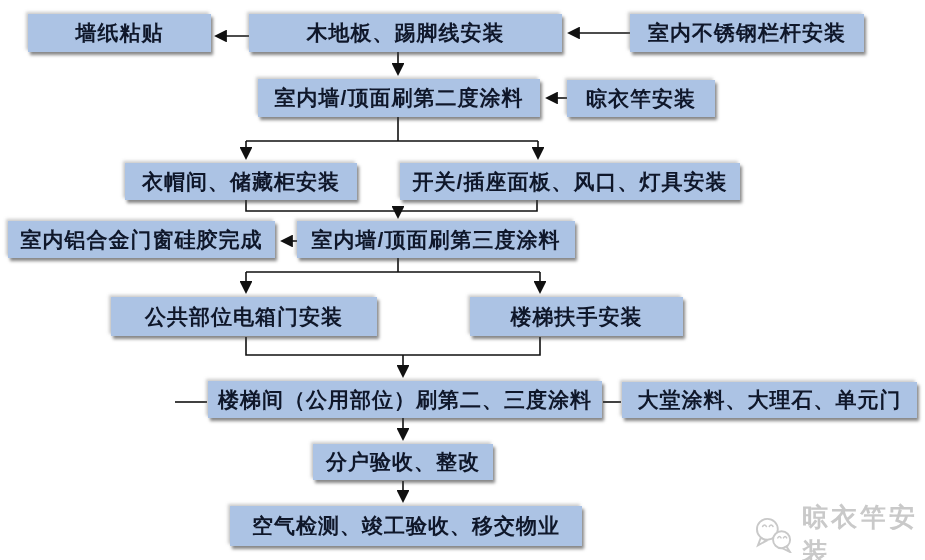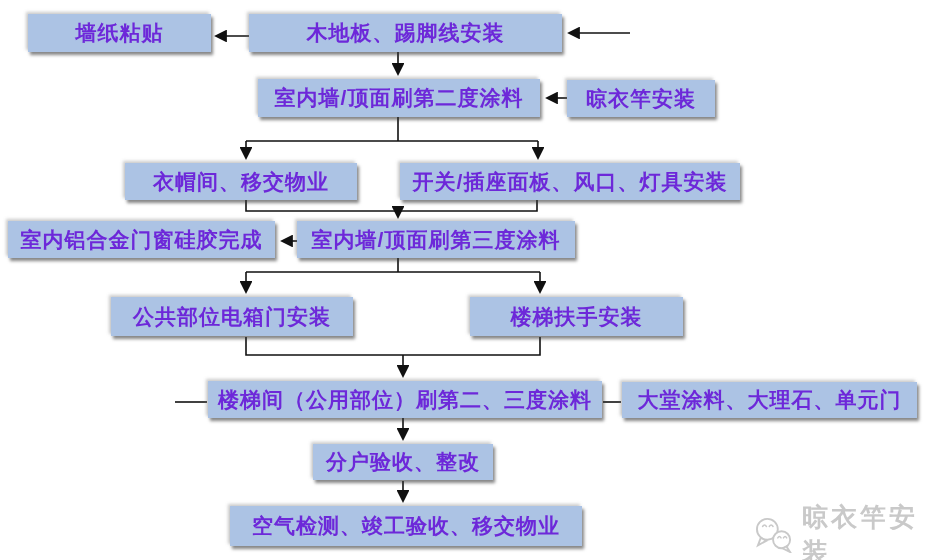--- a/index.html
+++ b/index.html
@@ -8,21 +8,21 @@
     width:925px;height:560px;
     background:var(--bg,#ffffff);
     font-family:"Liberation Sans","DejaVu Sans",sans-serif;
     overflow:hidden;
   }
   .lines{position:absolute;left:0;top:0;width:925px;height:560px;pointer-events:none;}
   .lines path{stroke:var(--line,#111111);stroke-width:1.6;fill:none;}
   .node{
     position:absolute;
     background:var(--node-fill,#acc3e4);
-    color:#6d28d9;
+    color:#0f172a;
     display:flex;align-items:center;justify-content:center;
     font-size:21px;font-weight:bold;
     letter-spacing:1px;
     white-space:nowrap;
     box-shadow:2px 3px 3px rgba(55,55,55,.6), -2px -2px 3px rgba(110,110,110,.35);
   }
   .watermark{
     position:absolute;left:753px;top:500px;
     display:flex;align-items:center;gap:7px;
     user-select:none;
@@ -91,34 +91,35 @@
     </g>
     <g>
       <path d="M403,481 V501" marker-end="url(#ah)"></path>
     </g>
   </svg>
 
   <div class="node" style="left:28px;top:14px;width:183px;height:38px">墙纸粘贴</div>
 
   <div class="node" style="left:249px;top:14px;width:313px;height:38px">木地板、踢脚线安装</div>
 
+  <div class="node" style="left:630px;top:14px;width:234px;height:38px">室内不锈钢栏杆安装</div>
 
   <div class="node" style="left:258px;top:79px;width:282px;height:38px">室内墙/顶面刷第二度涂料</div>
 
   <div class="node" style="left:567px;top:80px;width:148px;height:37px">晾衣竿安装</div>
 
-  <div class="node" style="left:125px;top:163px;width:232px;height:37px">衣帽间、移交物业</div>
+  <div class="node" style="left:125px;top:163px;width:232px;height:37px">衣帽间、储藏柜安装</div>
 
   <div class="node" style="left:8px;top:221px;width:267px;height:37px">室内铝合金门窗硅胶完成</div>
 
   <div class="node" style="left:400px;top:163px;width:340px;height:37px">开关/插座面板、风口、灯具安装</div>
 
   <div class="node" style="left:297px;top:221px;width:278px;height:37px">室内墙/顶面刷第三度涂料</div>
 
-  <div class="node" style="left:111px;top:297px;width:242px;height:39px">公共部位电箱门安装</div>
+  <div class="node" style="left:111px;top:297px;width:266px;height:39px">公共部位电箱门安装</div>
 
   <div class="node" style="left:470px;top:297px;width:213px;height:39px">楼梯扶手安装</div>
 
 
   <div class="node" style="left:208px;top:381px;width:394px;height:37px">楼梯间（公用部位）刷第二、三度涂料</div>
 
   <div class="node" style="left:622px;top:382px;width:295px;height:36px">大堂涂料、大理石、单元门</div>
 
   <div class="node" style="left:313px;top:444px;width:180px;height:36px">分户验收、整改</div>
 

